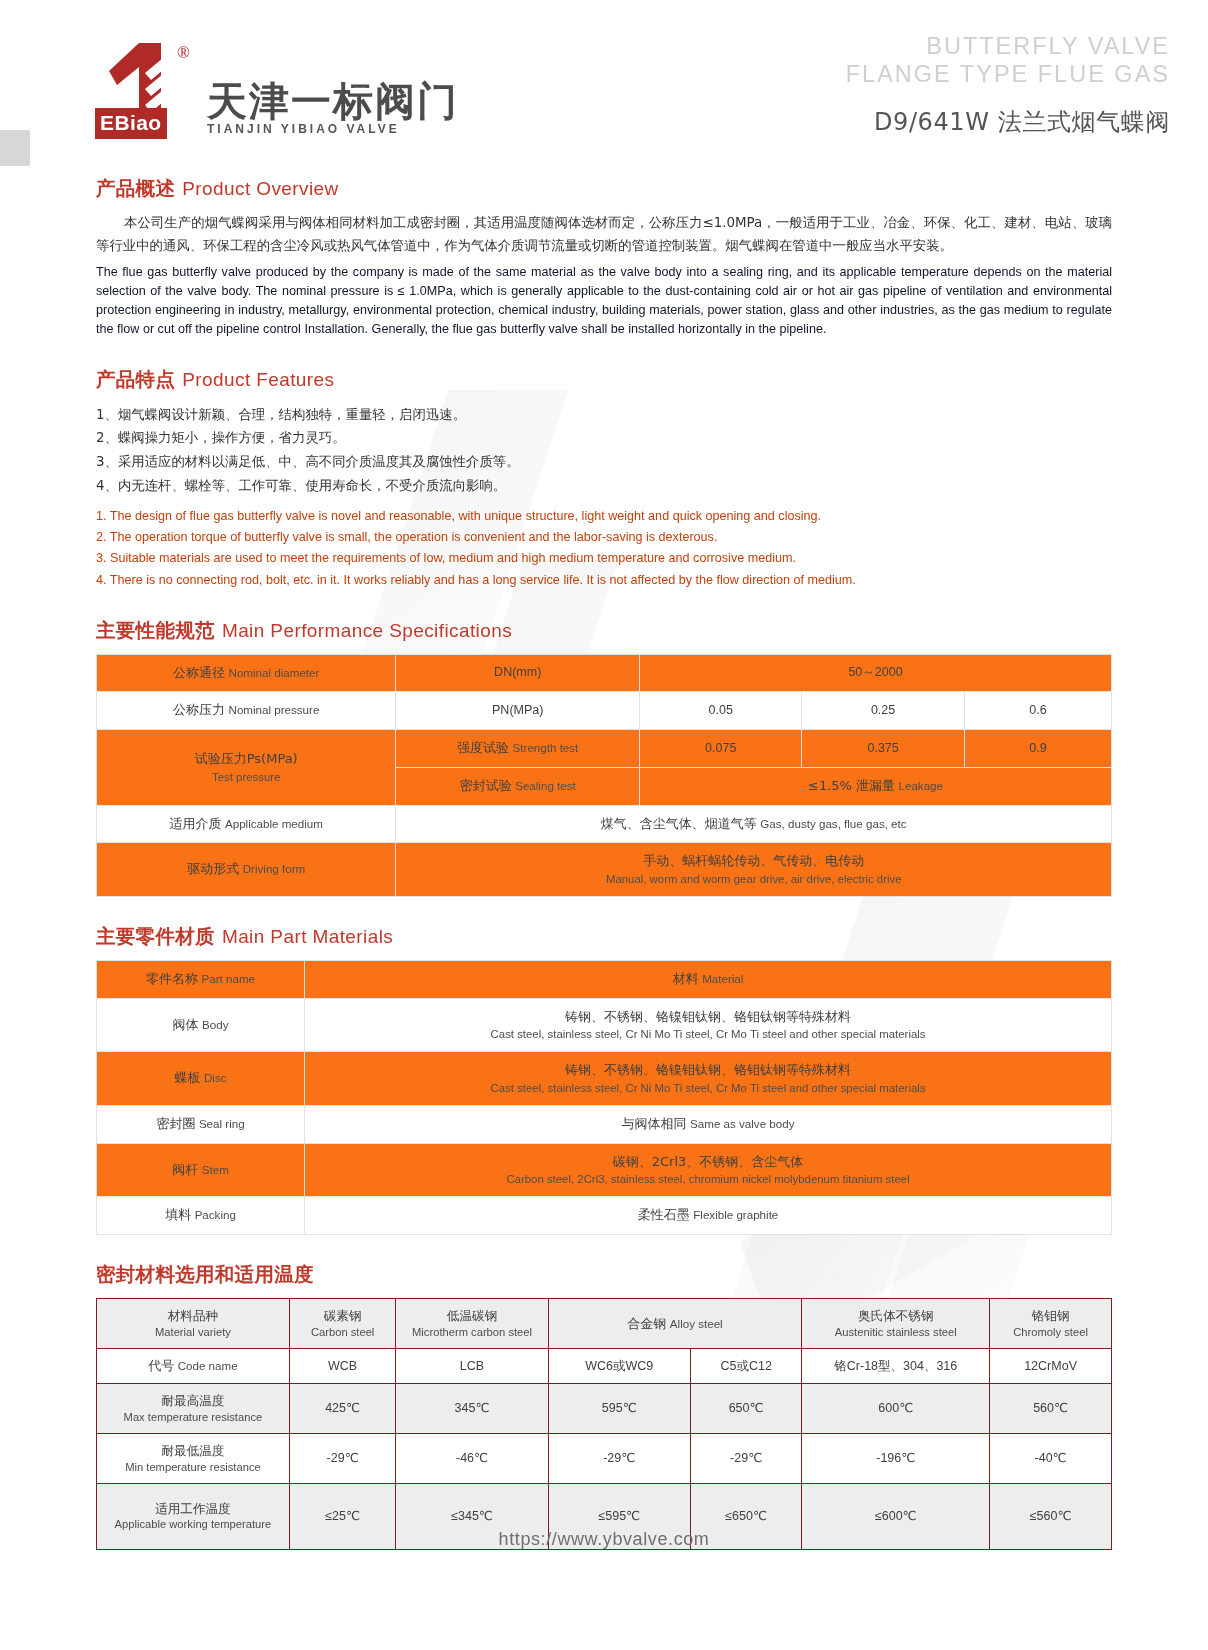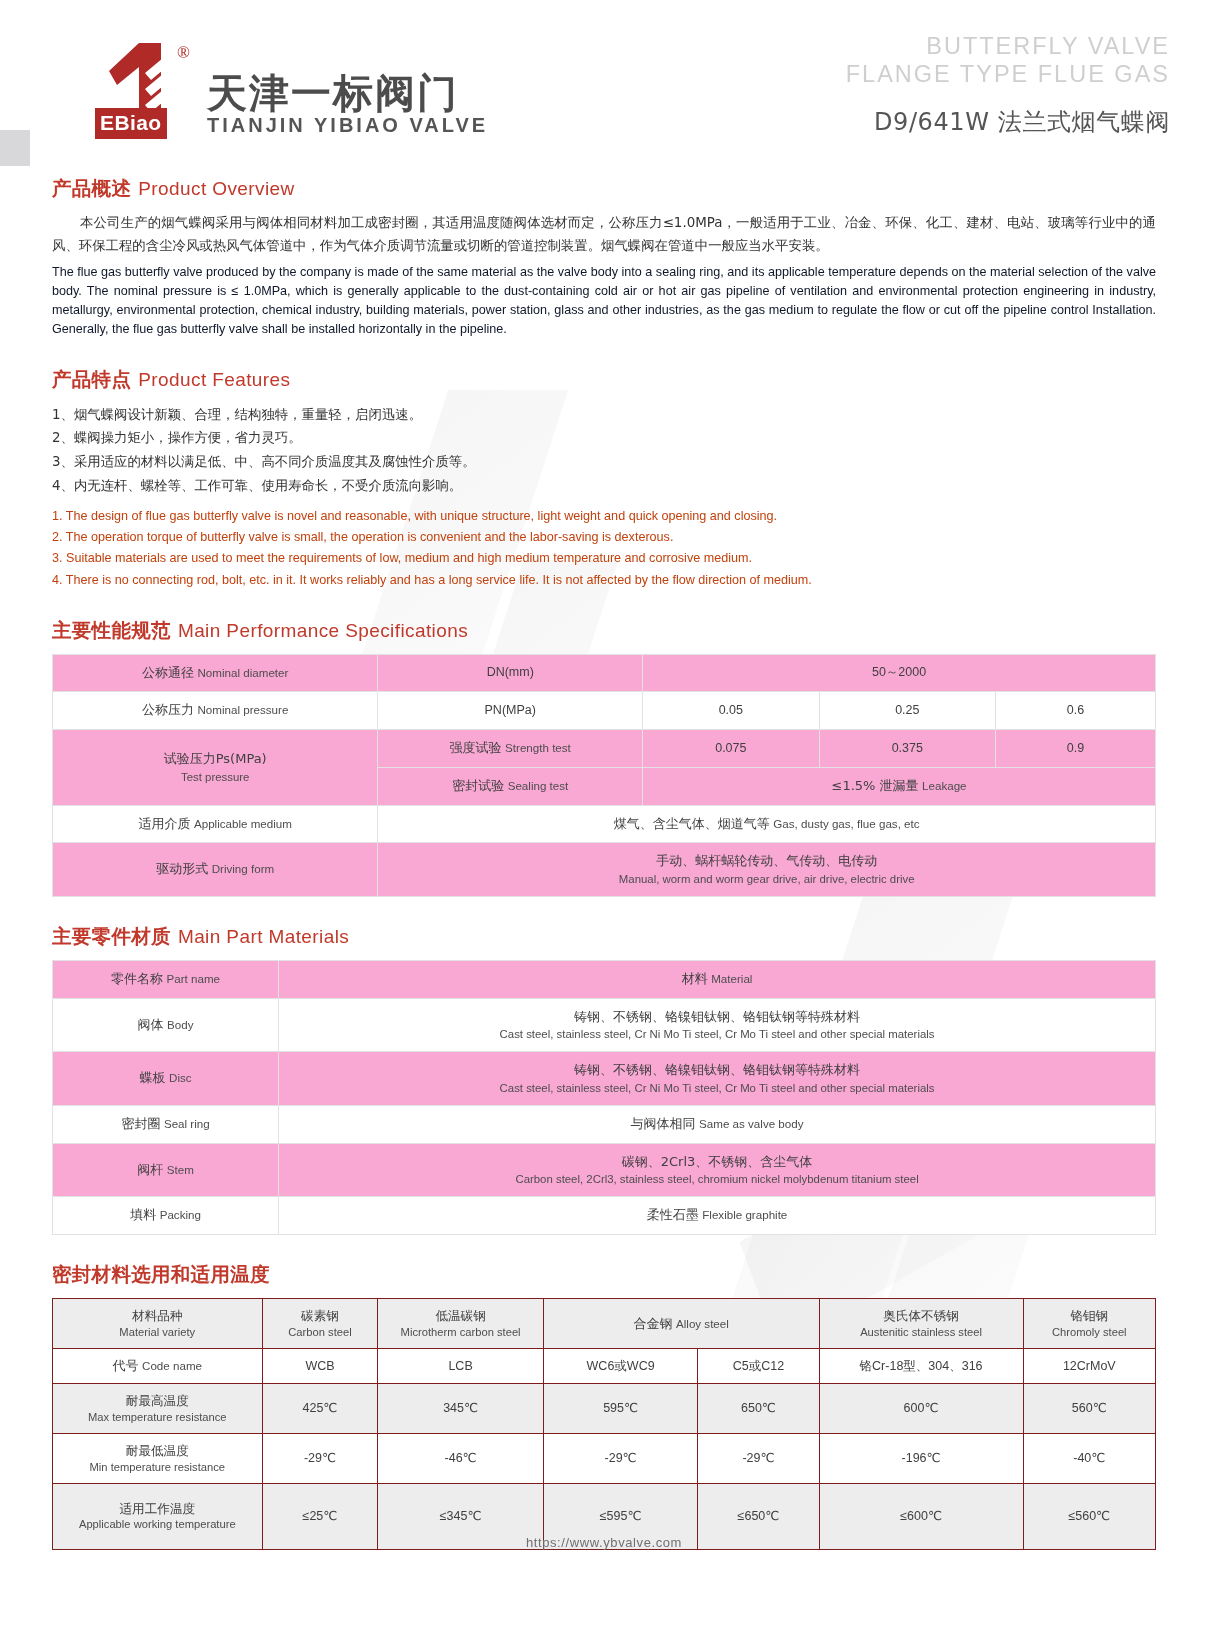--- a/index.html
+++ b/index.html
@@ -86,21 +86,21 @@
   .brand-cn {
     font-size: 40px;
     font-weight: bold;
     color: #4c4c4c;
     letter-spacing: 2px;
     line-height: 1;
     margin-bottom: 2px;
     font-family: "DejaVu Sans", sans-serif;
   }
   .brand-en {
-    font-size: 20px;
+    font-size: 12px;
     color: #555;
     letter-spacing: 3.0px;
     line-height: 1;
     font-weight: bold;
     margin-bottom: 4px;
   }
   .header-right {
     text-align: right;
     line-height: 1.18;
     padding-bottom: 6px;
@@ -116,21 +116,21 @@
     color: #555;
     letter-spacing: 0.6px;
     margin-top: 19px;
     font-family: "DejaVu Sans", sans-serif;
   }
 
   
   .content {
     position: relative;
     z-index: 2;
-    padding: 0 52px;
+    padding: 0 96px;
   }
   h2.sec {
     margin: 0 0 10px 0;
     font-size: 19.5px;
     color: #c0392b;
     font-weight: bold;
     font-family: "DejaVu Sans", sans-serif;
     letter-spacing: 0.3px;
   }
   h2.sec .en {
@@ -187,21 +187,21 @@
     color: #404040;
     background: #fff;
   }
   table.spec td {
     border: 1px solid #e2e2e2;
     text-align: center;
     vertical-align: middle;
     padding: 9px 6px;
     line-height: 1.42;
   }
-  table.spec tr.shade td { background: #f9a8d4; }
+  table.spec tr.shade td { background: #f97316; }
   .cn { font-family: "DejaVu Sans", sans-serif; font-size: 13px; }
   .en-s { font-size: 11.6px; color: #4d4d4d; }
   .two-line .cn { display: block; font-size: 13px; }
   .two-line .en-s { display: block; font-size: 11.4px; }
 
   table.seal {
     width: 100%;
     border-collapse: collapse;
     font-size: 12.5px;
     color: #404040;
@@ -217,21 +217,21 @@
   table.seal td.hdr { background: #ededed; }
   .stack .cn { display: block; font-size: 12.6px; }
   .stack .en-s { display: block; font-size: 11.2px; }
 
   .footer {
     position: absolute;
     left: 0;
     bottom: 100px;
     width: 100%;
     text-align: center;
-    font-size: 13px;
+    font-size: 18px;
     color: #6f6f6f;
     letter-spacing: 0.6px;
     z-index: 2;
   }
 </style>
 </head>
 <body>
 
 <div class="watermark">
   <div class="wm-shape" style="left:380px;top:390px;width:120px;height:420px;"></div>

